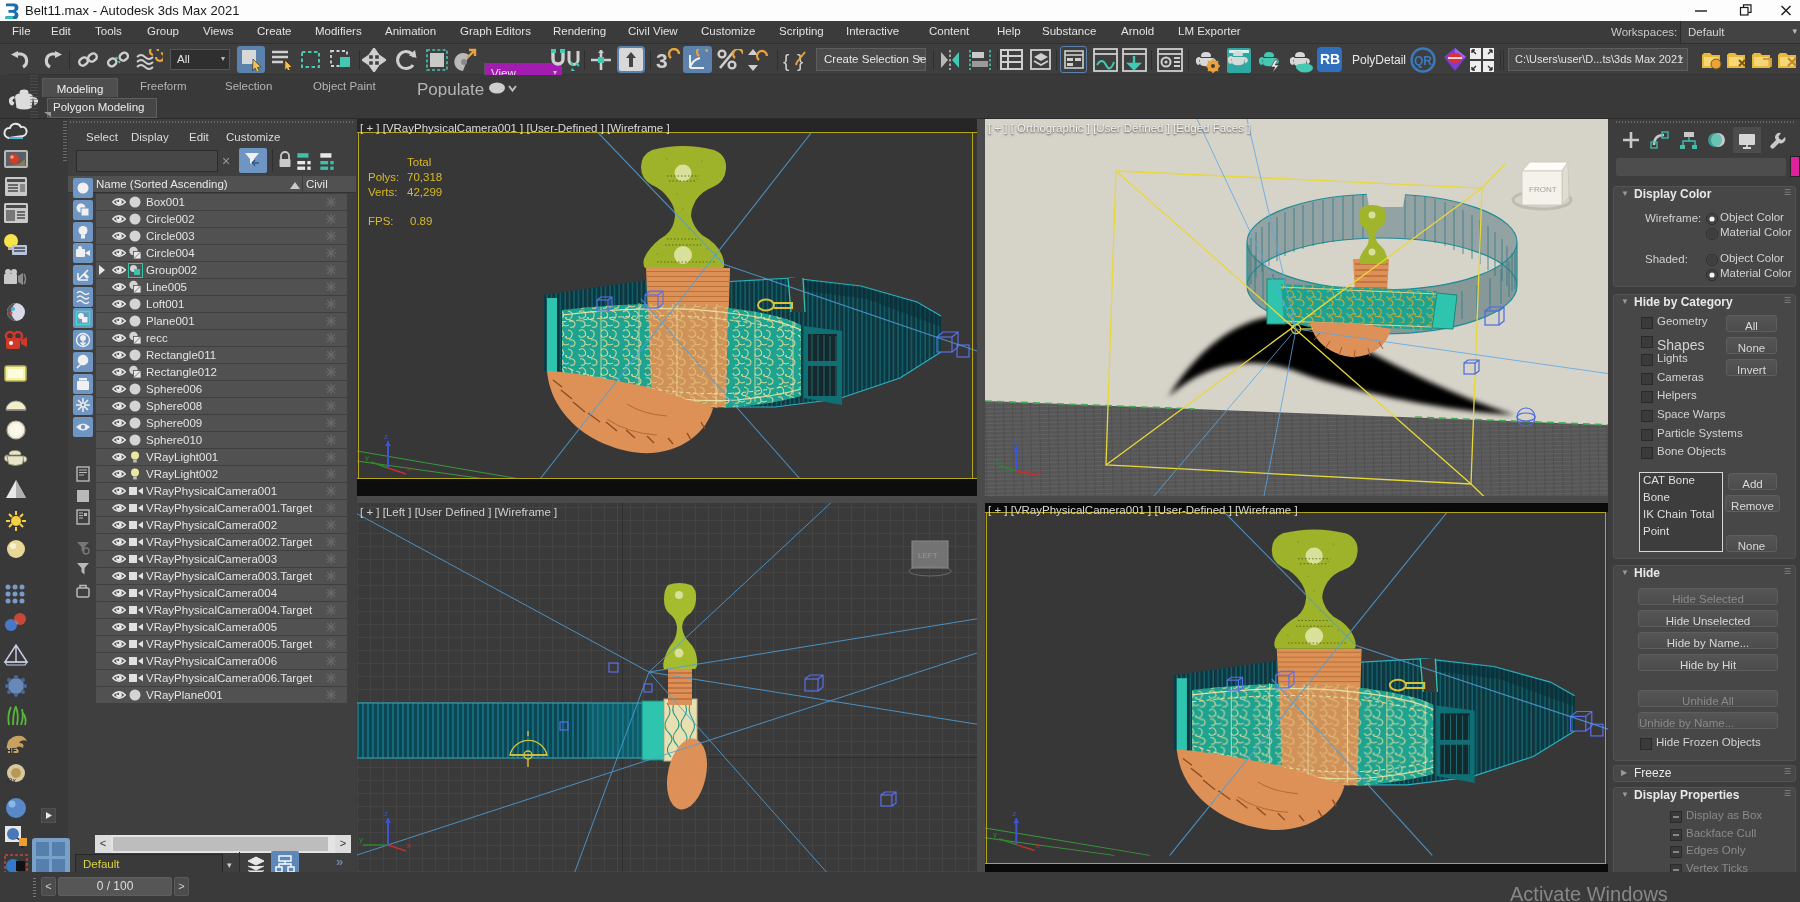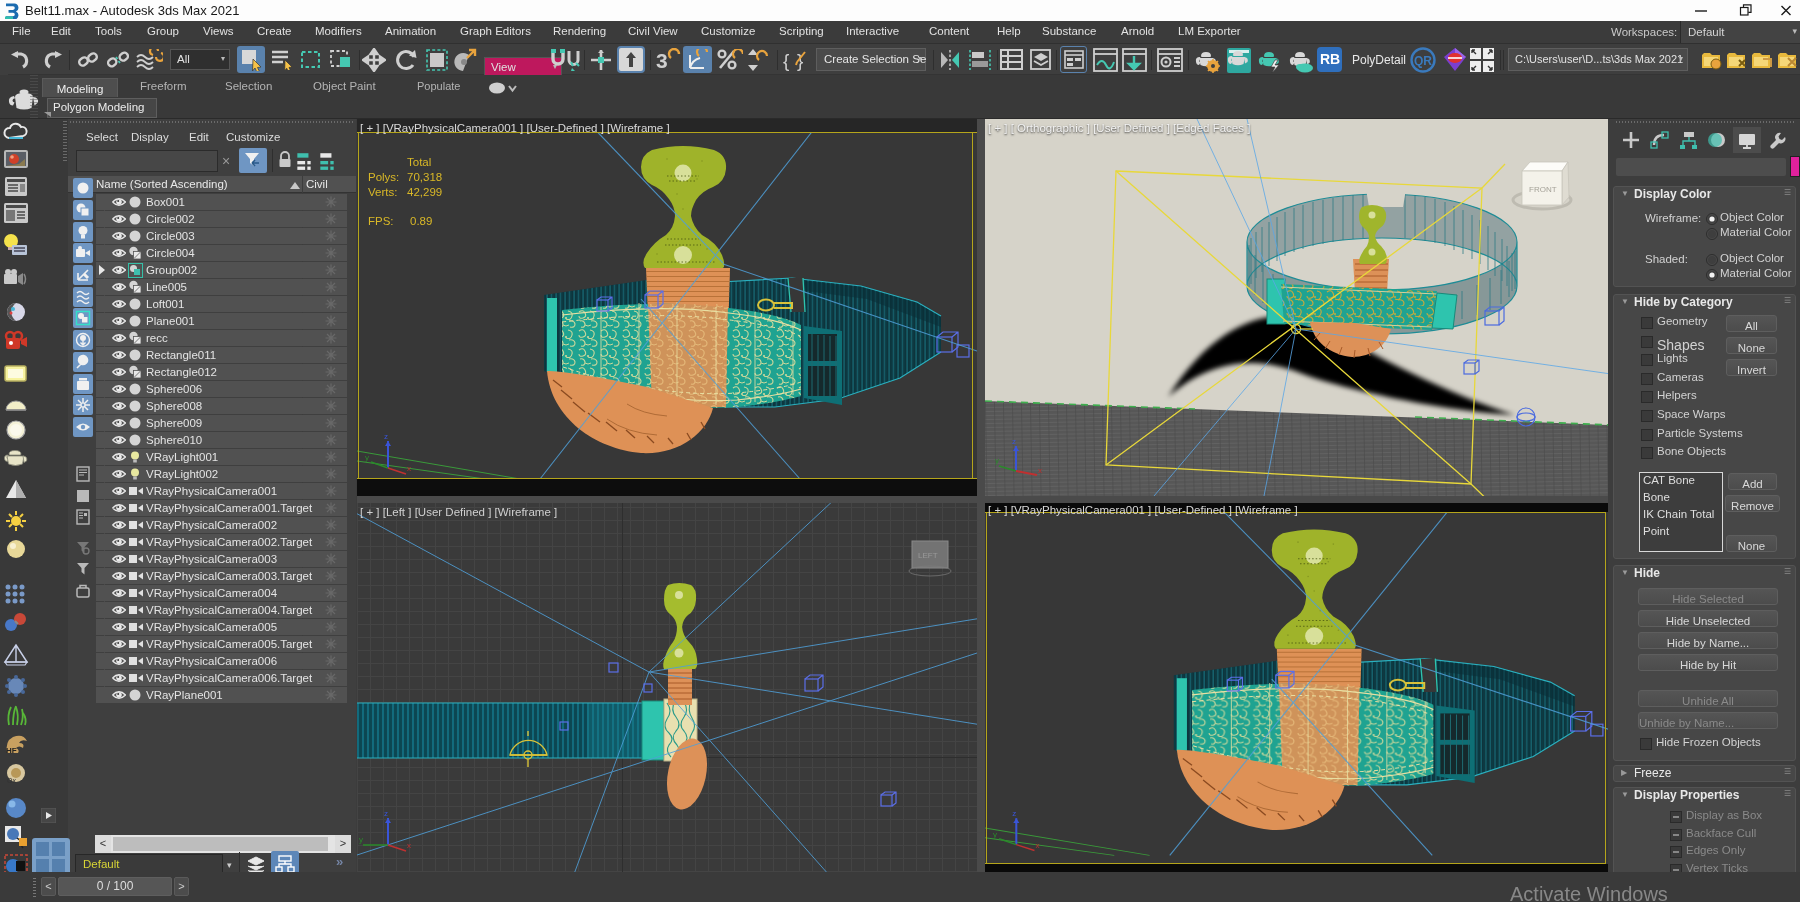--- a/index.html
+++ b/index.html
@@ -104,21 +104,21 @@
     </svg>
 <svg class="ab" style="left:426px;top:5px" width="23" height="22" viewBox="0 0 23 22">
       <rect x="4" y="4" width="14" height="14" fill="#c9c9c9"></rect>
       <rect x="1" y="1" width="20" height="20" fill="none" stroke="#45c8b2" stroke-width="1.6" stroke-dasharray="3 2.2"></rect>
     </svg>
 <svg class="ab" style="left:453px;top:4px" width="25" height="24" viewBox="0 0 25 24">
       <path d="M10,23 a9,9 0 1 1 6,-16" fill="#b9b9b9"></path>
       <path d="M14,10 l8,-8 m0,6 v-6 h-6" stroke="#e8a33d" stroke-width="2.4" fill="none"></path>
       <circle cx="11" cy="14" r="3" fill="#888"></circle>
     </svg>
-<div class="ab" style="left:484px;top:13px;width:78px;height:21px;background:#be185d;border:1px solid #555">
+<div class="ab" style="left:484px;top:19px;width:78px;height:21px;background:#a21caf;border:1px solid #555">
       <span class="tx" style="left:6px;top:3px;font-size:11.5px;color:#e0e0e0">View</span>
       <span class="tx" style="right:4px;top:4px;font-size:8px;color:#bbb">▾</span>
     </div>
 <svg class="ab" style="left:551px;top:4px" width="30" height="25" viewBox="0 0 30 25">
       <path d="M2,1 v10 a5,5 0 0 0 10,0 v-10" fill="none" stroke="#cfcfcf" stroke-width="3.4"></path>
       <rect x="0" y="1" width="5" height="4" fill="#45c8b2"></rect>
       <rect x="9" y="1" width="5" height="4" fill="#45c8b2"></rect>
       <path d="M18,3 v9 a4.5,4.5 0 0 0 9,0 v-9" fill="none" stroke="#cfcfcf" stroke-width="3"></path>
       <path d="M20,14 l2,4 m3,-3 l3,3" stroke="#45c8b2" stroke-width="2"></path>
       <path d="M21,20 l3,3 h-4 z" fill="#45c8b2"></path>
@@ -290,21 +290,21 @@
       <path d="M2,20 v-13 l2,-2 h6 l2,2 h8 v13 z" fill="#e8b93d"></path>
       <rect x="4" y="9" width="14" height="9" fill="#f5d778"></rect>
       <path d="M12,10 l8,8 m-8,0 l8,-8" stroke="#b83" stroke-width="2"></path>
     </svg>
 </div>
 <div class="ab" style="left:0;top:75px;width:1800px;height:22px;background:#393939">
 <div class="ab" style="left:42px;top:3px;width:76px;height:19px;background:#4e4e4e;border:1px solid #5a5a5a;border-bottom:none;text-align:center"><span style="font-size:11.5px;color:#f0f0f0;line-height:18px">Modeling</span></div>
 <span class="tx" style="left:140px;top:5px;font-size:11.5px;color:#b4b4b4">Freeform</span>
 <span class="tx" style="left:225px;top:5px;font-size:11.5px;color:#b4b4b4">Selection</span>
 <span class="tx" style="left:313px;top:5px;font-size:11.5px;color:#b4b4b4">Object Paint</span>
-<span class="tx" style="left:417px;top:5px;font-size:11px;color:#b4b4b4">Populate</span>
+<span class="tx" style="left:417px;top:5px;font-size:17px;color:#b4b4b4">Populate</span>
 <svg class="ab" style="left:488px;top:7px" width="30" height="12" viewBox="0 0 30 12">
       <ellipse cx="9" cy="6" rx="8" ry="5.5" fill="#cfcfcf"></ellipse>
       <path d="M21,4 l3.5,4.5 L28,4" fill="none" stroke="#bbb" stroke-width="2"></path>
     </svg>
 </div>
 <div class="ab" style="left:0;top:97px;width:1800px;height:22px;background:#393939;border-bottom:1px solid #2a2a2a">
 <div class="ab" style="left:47px;top:1px;width:110px;height:20px;background:#464646;border:1px solid #5e5e5e">
       <span class="tx" style="left:5px;top:2px;font-size:11.5px;color:#ececec">Polygon Modeling</span>
     </div>
 </div>

